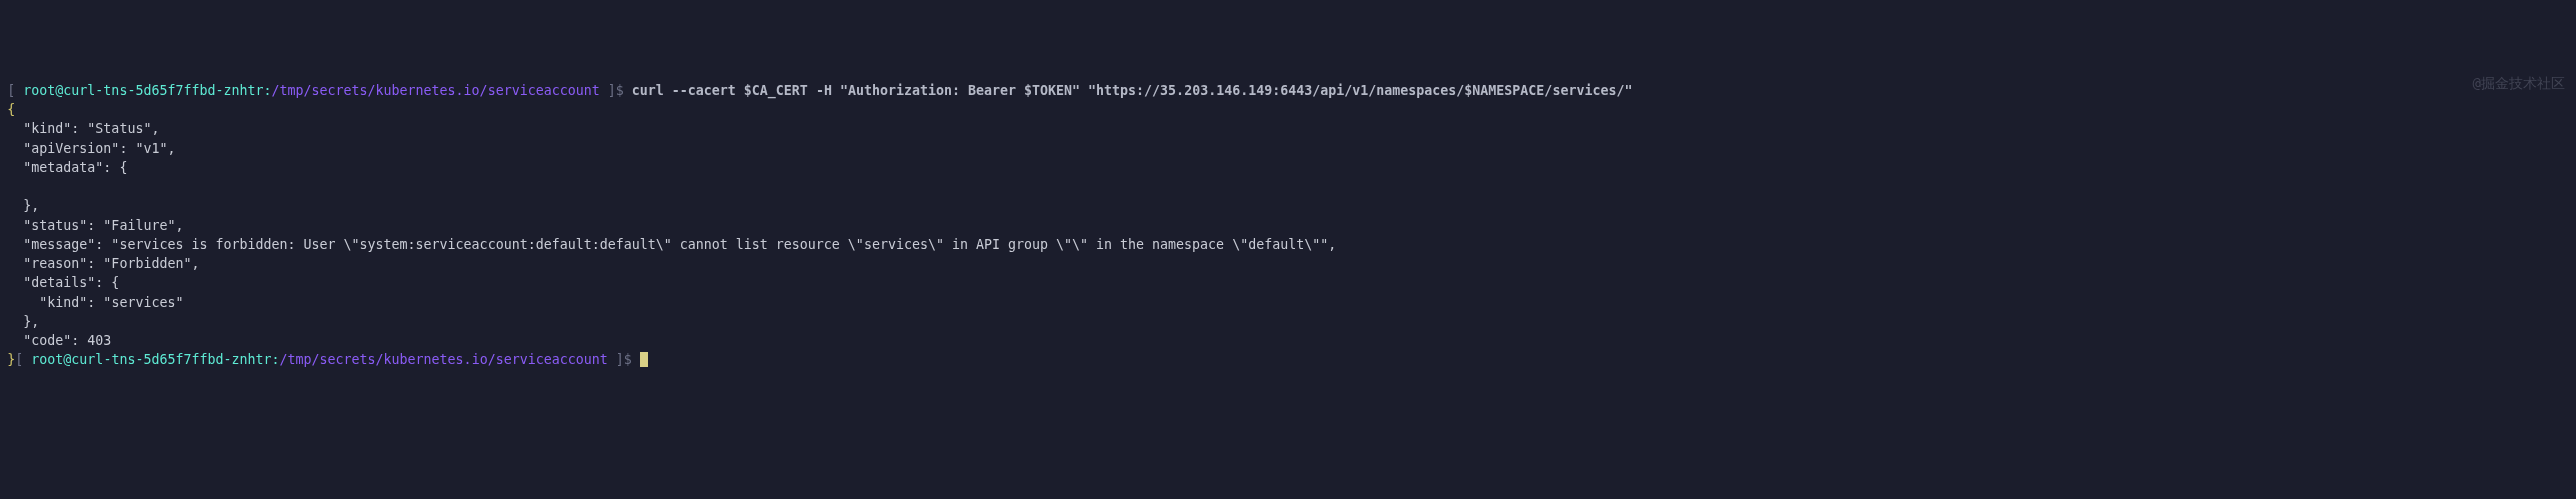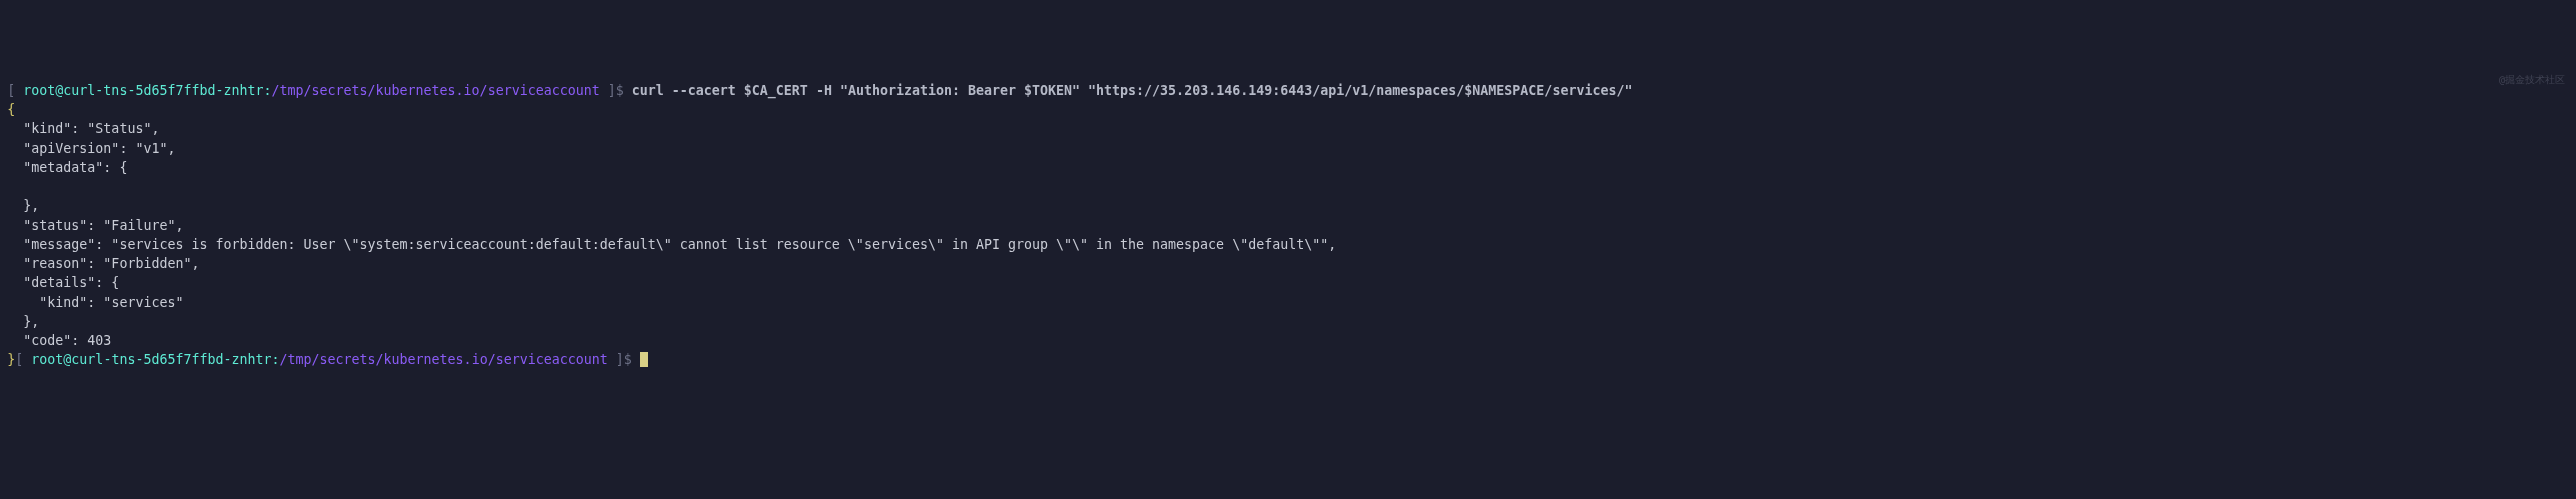--- a/index.html
+++ b/index.html
@@ -44,21 +44,21 @@
       display: inline-block;
       width: 8.3px;
       height: 15.6px;
       vertical-align: text-bottom;
     }
     .watermark {
       position: fixed;
       right: 11px;
       top: 73px;
       color: #5a5d6e;
-      font-size: 10px;
+      font-size: 14px;
       opacity: 0.6;
     }
     .close-bracket {
       color: #d0c56a;
     }
   </style>
 </head>
 <body>
 
 

